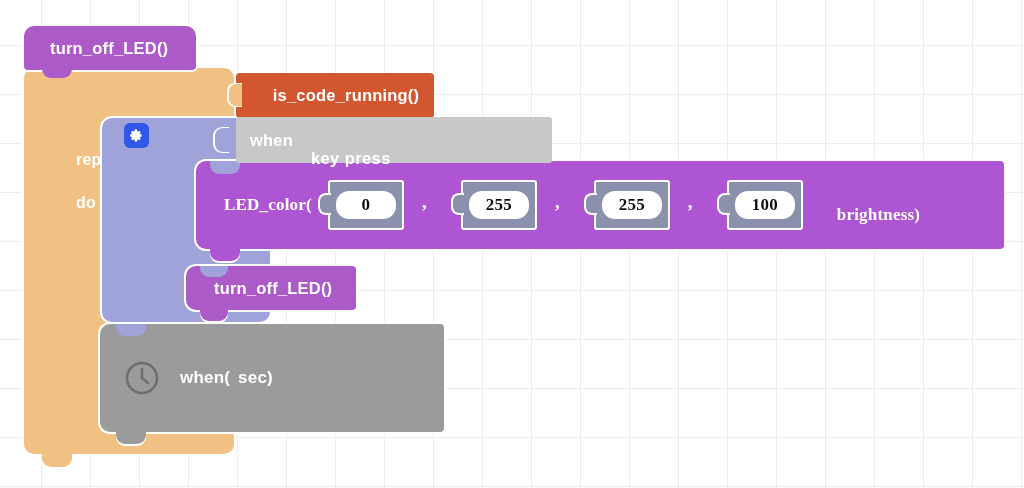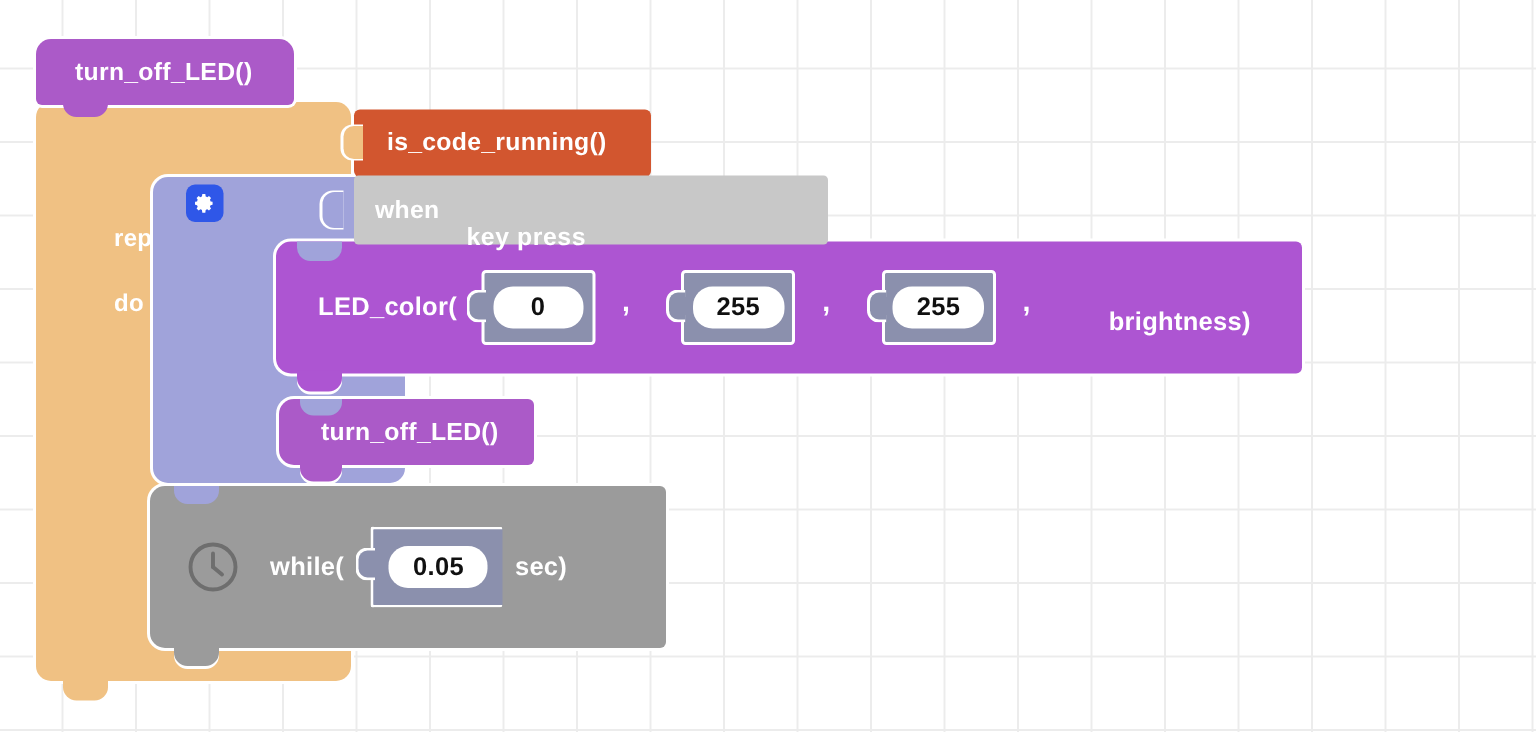--- a/index.html
+++ b/index.html
@@ -122,20 +122,21 @@
 
   
   #blk-is-code-running {
     left: 236px; top: 73px;
     width: 198px; height: 45px;
     background: #d2562f;
     border-radius: 4px;
     padding-left: 22px;
     font-size: 16.5px;
     z-index: 4;
+    justify-content: center;
   }
   
   #socket-while-tab {
     position: absolute;
     left: 229px; top: 84px;
     width: 13px; height: 22px;
     background: #f0c183;
     border-radius: 7px 0 0 7px;
     box-shadow: -1px 0 0 1px #ffffff;
     z-index: 5;
@@ -210,28 +211,29 @@
   #label-keypress { padding-left: 4px; letter-spacing: 0.4px; margin-top: 36px;}
   #dd-spacebar {
     position: relative;
     height: 34px;
     padding: 0 12px 0 16px;
     font-size: 17px;
   }
 
   
   #blk-led-color {
-    left: 184px; top: 161px;
-    width: 684px; height: 88px;
+    left: 196px; top: 161px;
+    width: 808px; height: 88px;
     background: #ad55d2;
     border-radius: 10px 4px 4px 10px;
     box-shadow: 0 0 0 2px #ffffff;
     padding-left: 28px;
     font-size: 17px;
     z-index: 3;
+    font-family: Liberation Serif, serif;
   }
   #blk-led-color .notch-cut {
     position: absolute;
     top: 0; left: 14px;
     width: 30px; height: 13px;
     background: #a0a3da;
     border-radius: 0 0 9px 9px;
   }
   #blk-led-color::after {
     content: "";
@@ -435,42 +437,42 @@
     <span class="num-socket">
       <span class="num-field">255</span>
     </span>
     <span class="comma">,</span>
 
     <span class="num-socket">
       <span class="num-field">255</span>
     </span>
     <span class="comma">,</span>
 
+    <span class="num-socket">
+      <span class="num-field">100</span>
+    </span>
 
     <span class="blk-label" id="label-brightness">brightness)</span>
   </div>
 
   <div class="blk" id="blk-turn-off-inner">
     <span class="notch-cut"></span>
     <span class="blk-label">turn_off_LED()</span>
   </div>
 
   <div class="blk" id="blk-sleep">
     <span class="notch-cut"></span>
     <span id="clock-icon">
       <svg width="40" height="40" viewBox="0 0 40 40" aria-hidden="true">
         <circle cx="20" cy="20" r="15" fill="none" stroke="#6e6e6e" stroke-width="2.6"></circle>
         <line x1="20" y1="20" x2="20" y2="11" stroke="#6e6e6e" stroke-width="2.6" stroke-linecap="round"></line>
         <line x1="20" y1="20" x2="26" y2="25" stroke="#6e6e6e" stroke-width="2.6" stroke-linecap="round"></line>
       </svg>
     </span>
-    <span class="blk-label">while(</span>
-    <span id="sleep-num">
-      <span class="num-field">0.05</span>
-    </span>
+    <span class="blk-label">when(</span>
     <span class="blk-label" id="label-sec">sec)</span>
   </div>
 
   <div class="blk notch-bottom" id="blk-turn-off-top">
     <span class="blk-label">turn_off_LED()</span>
   </div>
 
 </div>
 
 </body></html>

